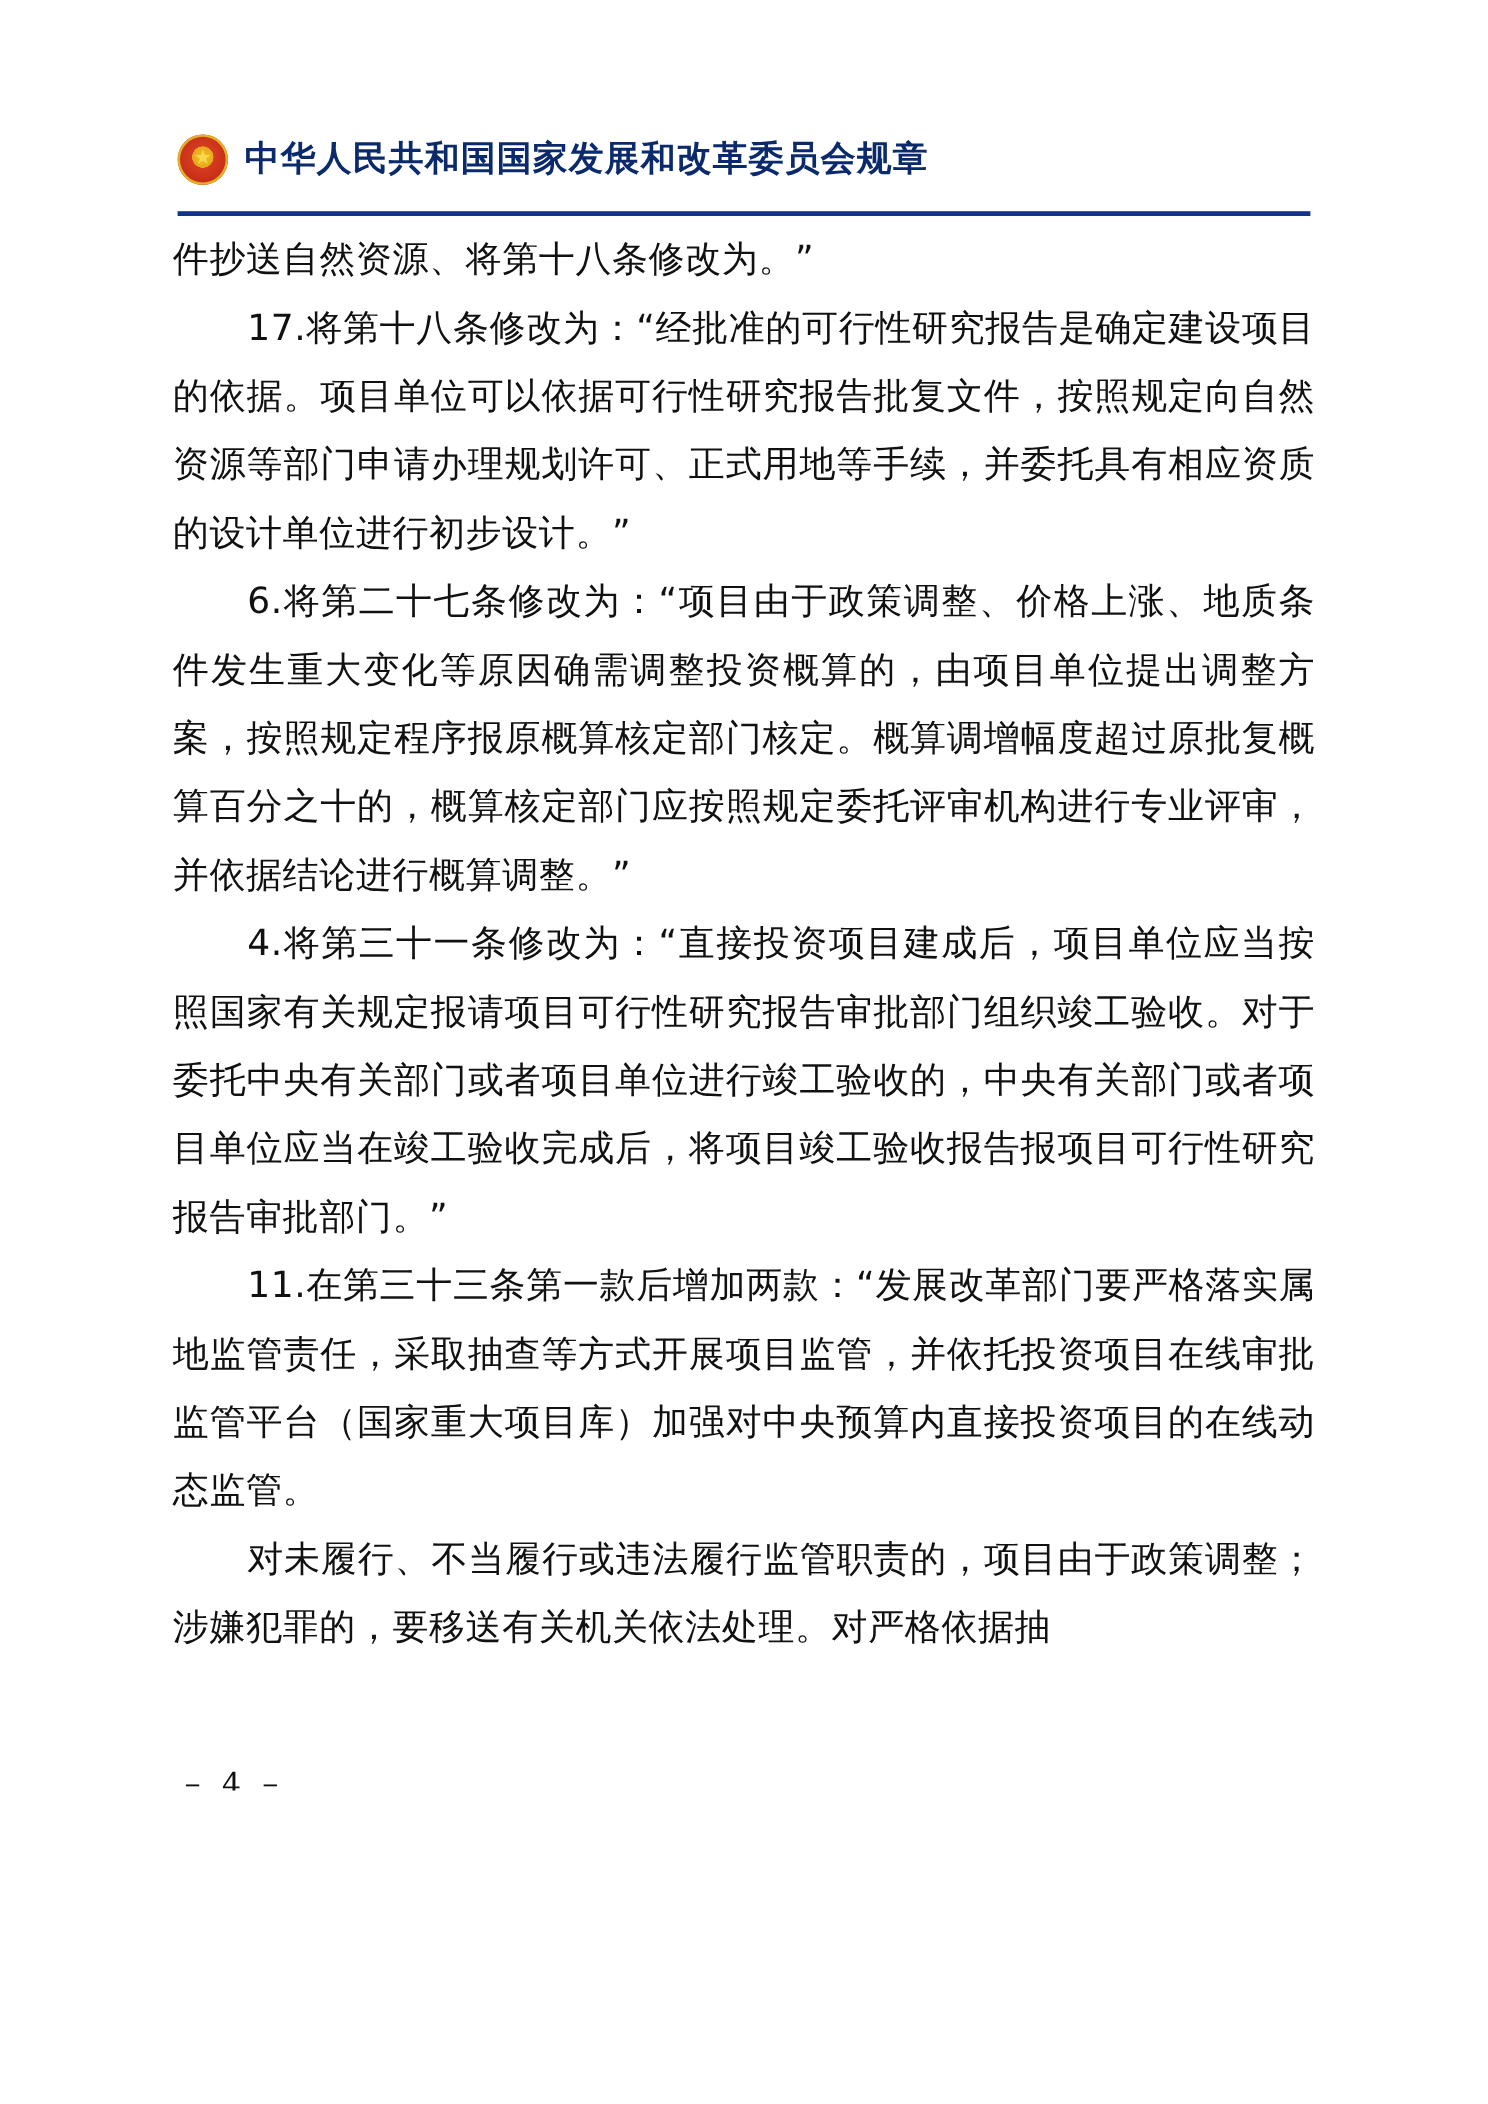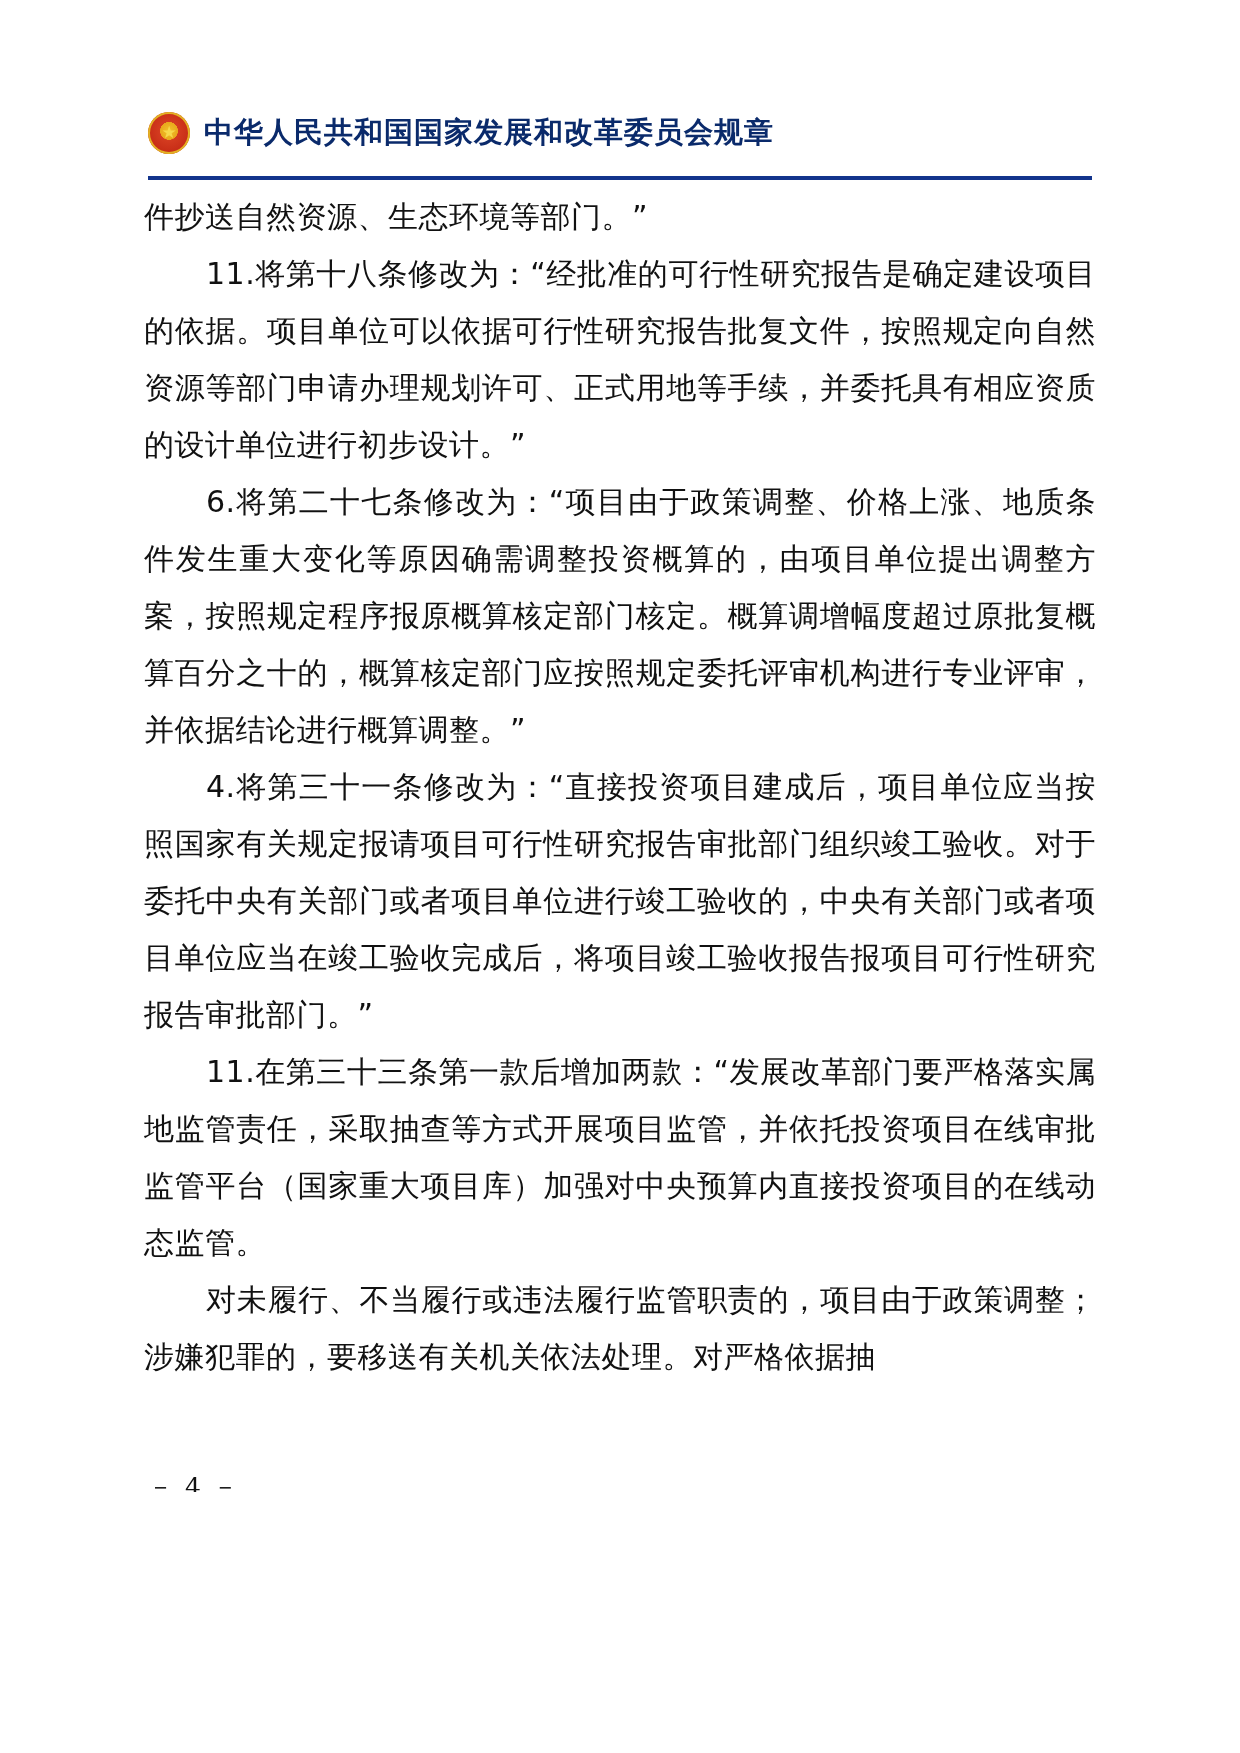--- a/index.html
+++ b/index.html
@@ -122,22 +122,22 @@
 
 <div class="page">
 
   <div class="header">
     <div class="emblem"></div>
     <div class="header-title">中华人民共和国国家发展和改革委员会规章</div>
   </div>
   <div class="header-rule"></div>
 
   <div class="content">
-    <p class="para">件抄送自然资源、生态环境等部门。”</p>
-    <p class="para indent">11.将第十八条修改为：“经批准的可行性研究报告是确定建设项目的依据。项目单位可以依据可行性研究报告批复文件，按照规定向自然资源等部门申请办理规划许可、正式用地等手续，并委托具有相应资质的设计单位进行初步设计。”</p>
+    <p class="para">件抄送自然资源、将第十八条修改为。”</p>
+    <p class="para indent">17.将第十八条修改为：“经批准的可行性研究报告是确定建设项目的依据。项目单位可以依据可行性研究报告批复文件，按照规定向自然资源等部门申请办理规划许可、正式用地等手续，并委托具有相应资质的设计单位进行初步设计。”</p>
     <p class="para indent">6.将第二十七条修改为：“项目由于政策调整、价格上涨、地质条件发生重大变化等原因确需调整投资概算的，由项目单位提出调整方案，按照规定程序报原概算核定部门核定。概算调增幅度超过原批复概算百分之十的，概算核定部门应按照规定委托评审机构进行专业评审，并依据结论进行概算调整。”</p>
     <p class="para indent">4.将第三十一条修改为：“直接投资项目建成后，项目单位应当按照国家有关规定报请项目可行性研究报告审批部门组织竣工验收。对于委托中央有关部门或者项目单位进行竣工验收的，中央有关部门或者项目单位应当在竣工验收完成后，将项目竣工验收报告报项目可行性研究报告审批部门。”</p>
     <p class="para indent">11.在第三十三条第一款后增加两款：“发展改革部门要严格落实属地监管责任，采取抽查等方式开展项目监管，并依托投资项目在线审批监管平台（国家重大项目库）加强对中央预算内直接投资项目的在线动态监管。</p>
     <p class="para indent">对未履行、不当履行或违法履行监管职责的，项目由于政策调整；涉嫌犯罪的，要移送有关机关依法处理。对严格依据抽</p>
   </div>
 
   <div class="page-number">－ 4 －</div>
   <div class="footer-rule"></div>
   <div class="footer-text">中华人民共和国国家发展和改革委员会发布</div>
 

